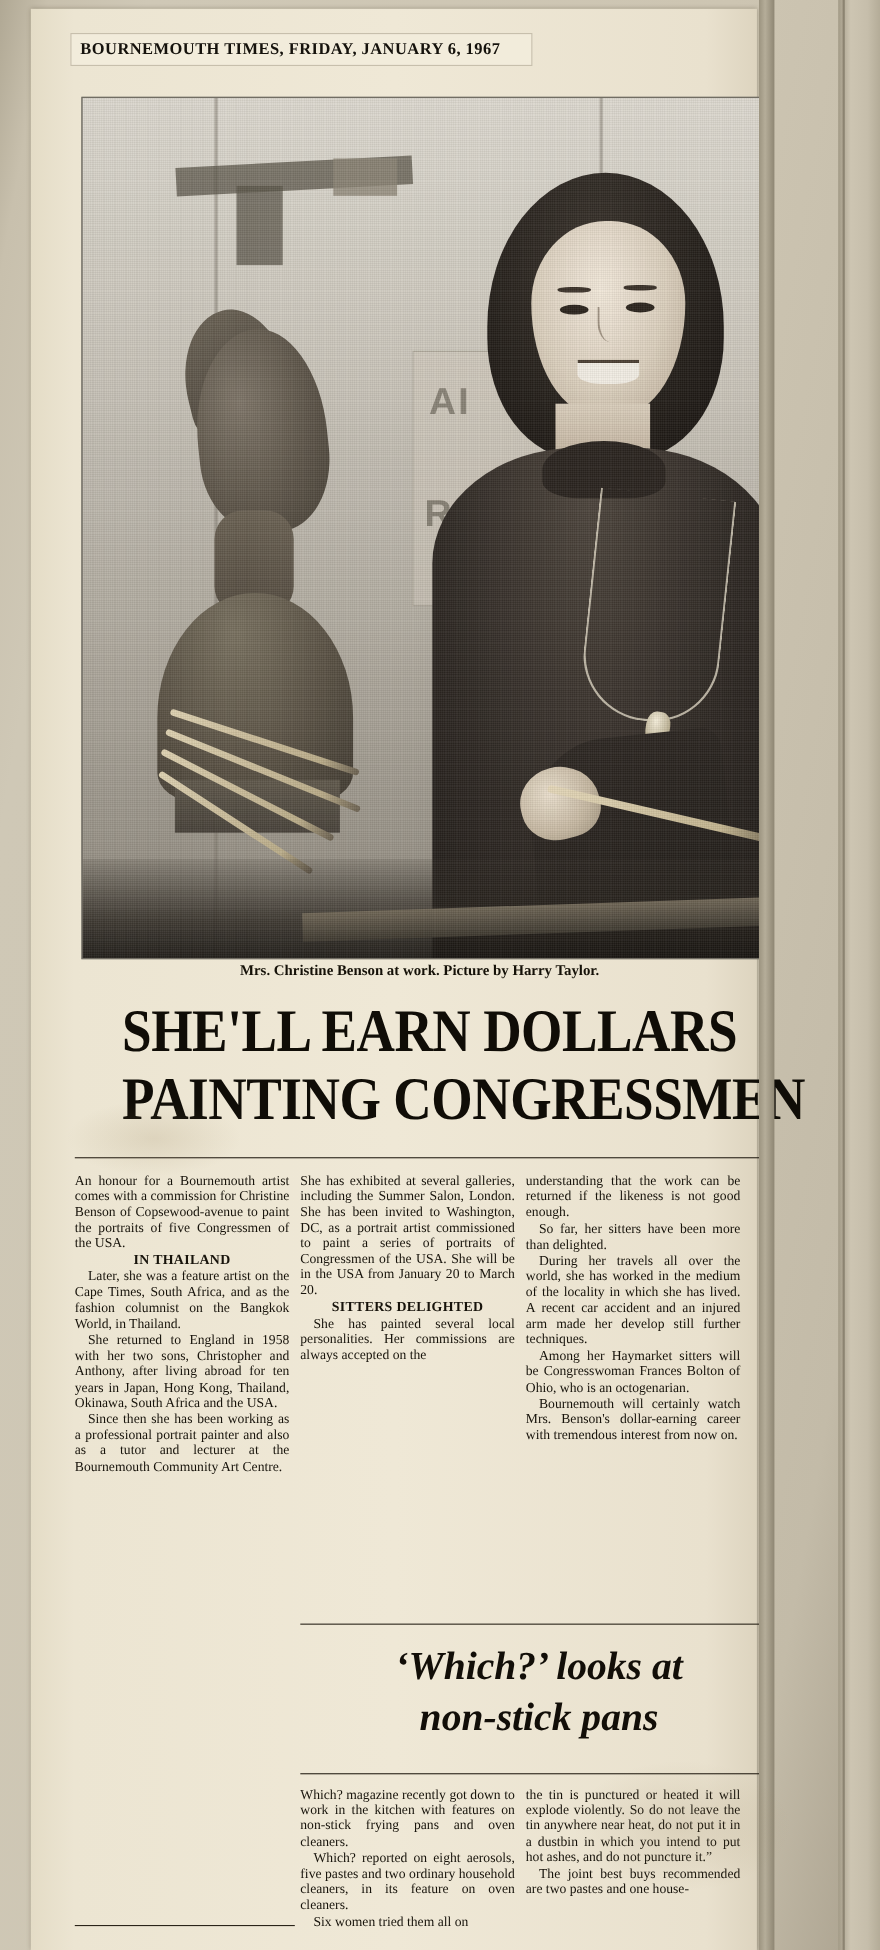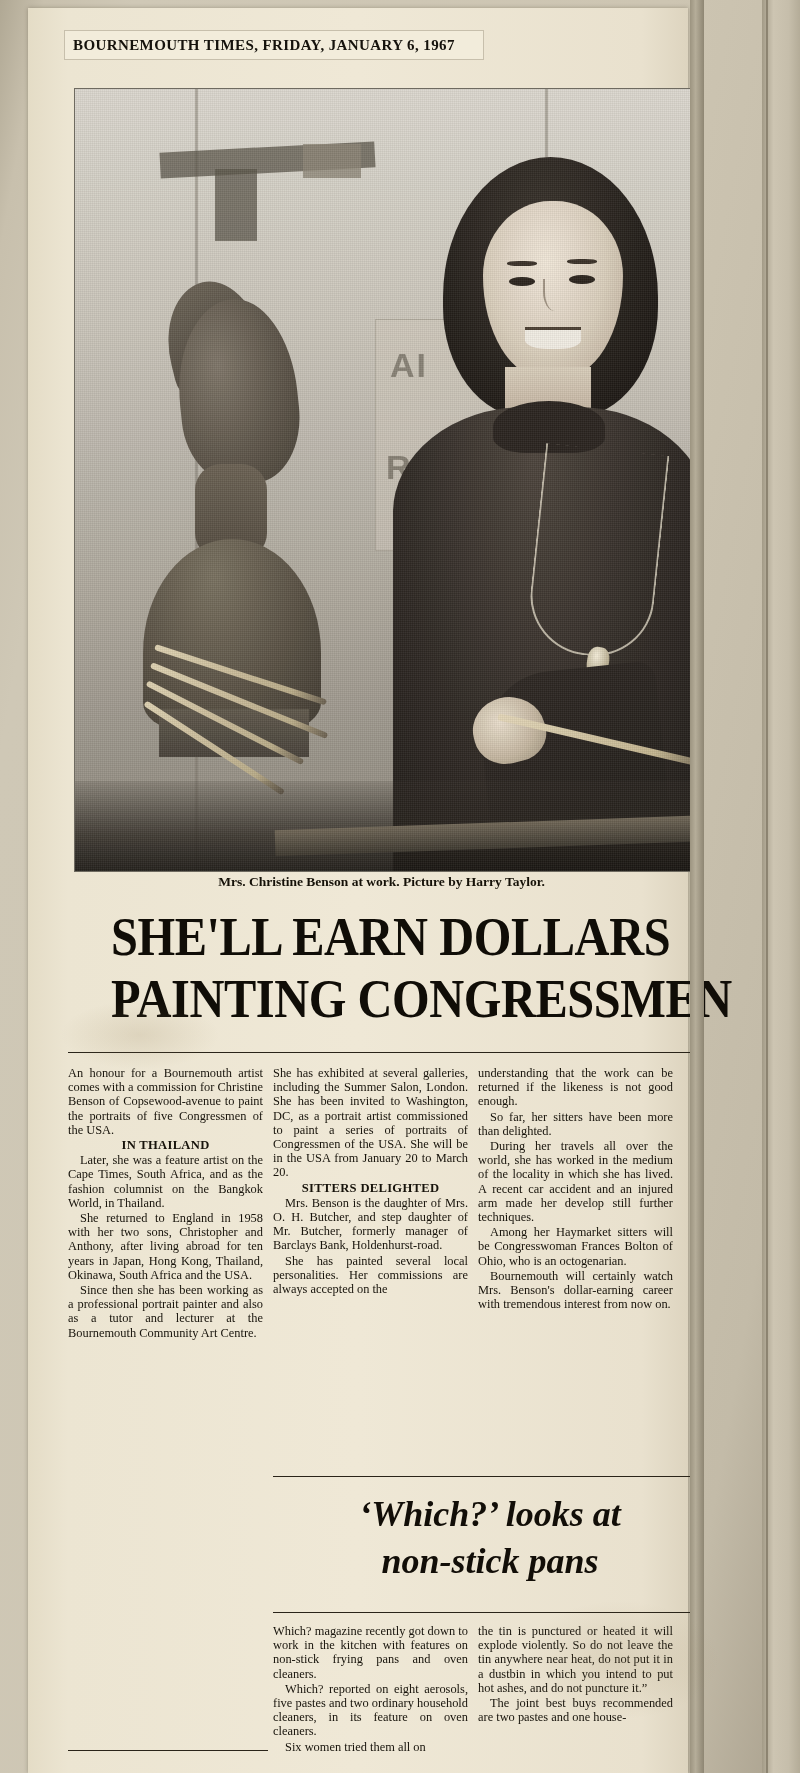--- a/index.html
+++ b/index.html
@@ -495,21 +495,20 @@
       <p class="noindent">An honour for a Bournemouth artist comes with a commission for Christine Benson of Copsewood-avenue to paint the portraits of five Congressmen of the USA.</p>
       <p class="subhead">IN THAILAND</p>
       <p>Later, she was a feature artist on the Cape Times, South Africa, and as the fashion columnist on the Bangkok World, in Thailand.</p>
       <p>She returned to England in 1958 with her two sons, Christopher and Anthony, after living abroad for ten years in Japan, Hong Kong, Thailand, Okinawa, South Africa and the USA.</p>
       <p>Since then she has been working as a professional portrait painter and also as a tutor and lecturer at the Bournemouth Community Art Centre.</p>
     </div>
 
     <div class="col" style="left:245px; top:1058px;">
       <p class="noindent">She has exhibited at several galleries, including the Summer Salon, London. She has been invited to Washington, DC, as a portrait artist commissioned to paint a series of portraits of Congressmen of the USA. She will be in the USA from January 20 to March 20.</p>
       <p class="subhead">SITTERS DELIGHTED</p>
-      <p>Mrs. Benson is the daughter of Mrs. O. H. Butcher, and step daughter of Mr. Butcher, formerly manager of Barclays Bank, Holdenhurst-road.</p>
       <p>She has painted several local personalities. Her commissions are always accepted on the</p>
     </div>
 
     <div class="col" style="left:450px; top:1058px;">
       <p class="noindent">understanding that the work can be returned if the likeness is not good enough.</p>
       <p>So far, her sitters have been more than delighted.</p>
       <p>During her travels all over the world, she has worked in the medium of the locality in which she has lived. A recent car accident and an injured arm made her develop still further techniques.</p>
       <p>Among her Haymarket sitters will be Congresswoman Frances Bolton of Ohio, who is an octogenarian.</p>
       <p>Bournemouth will certainly watch Mrs. Benson's dollar-earning career with tremendous interest from now on.</p>
     </div>

